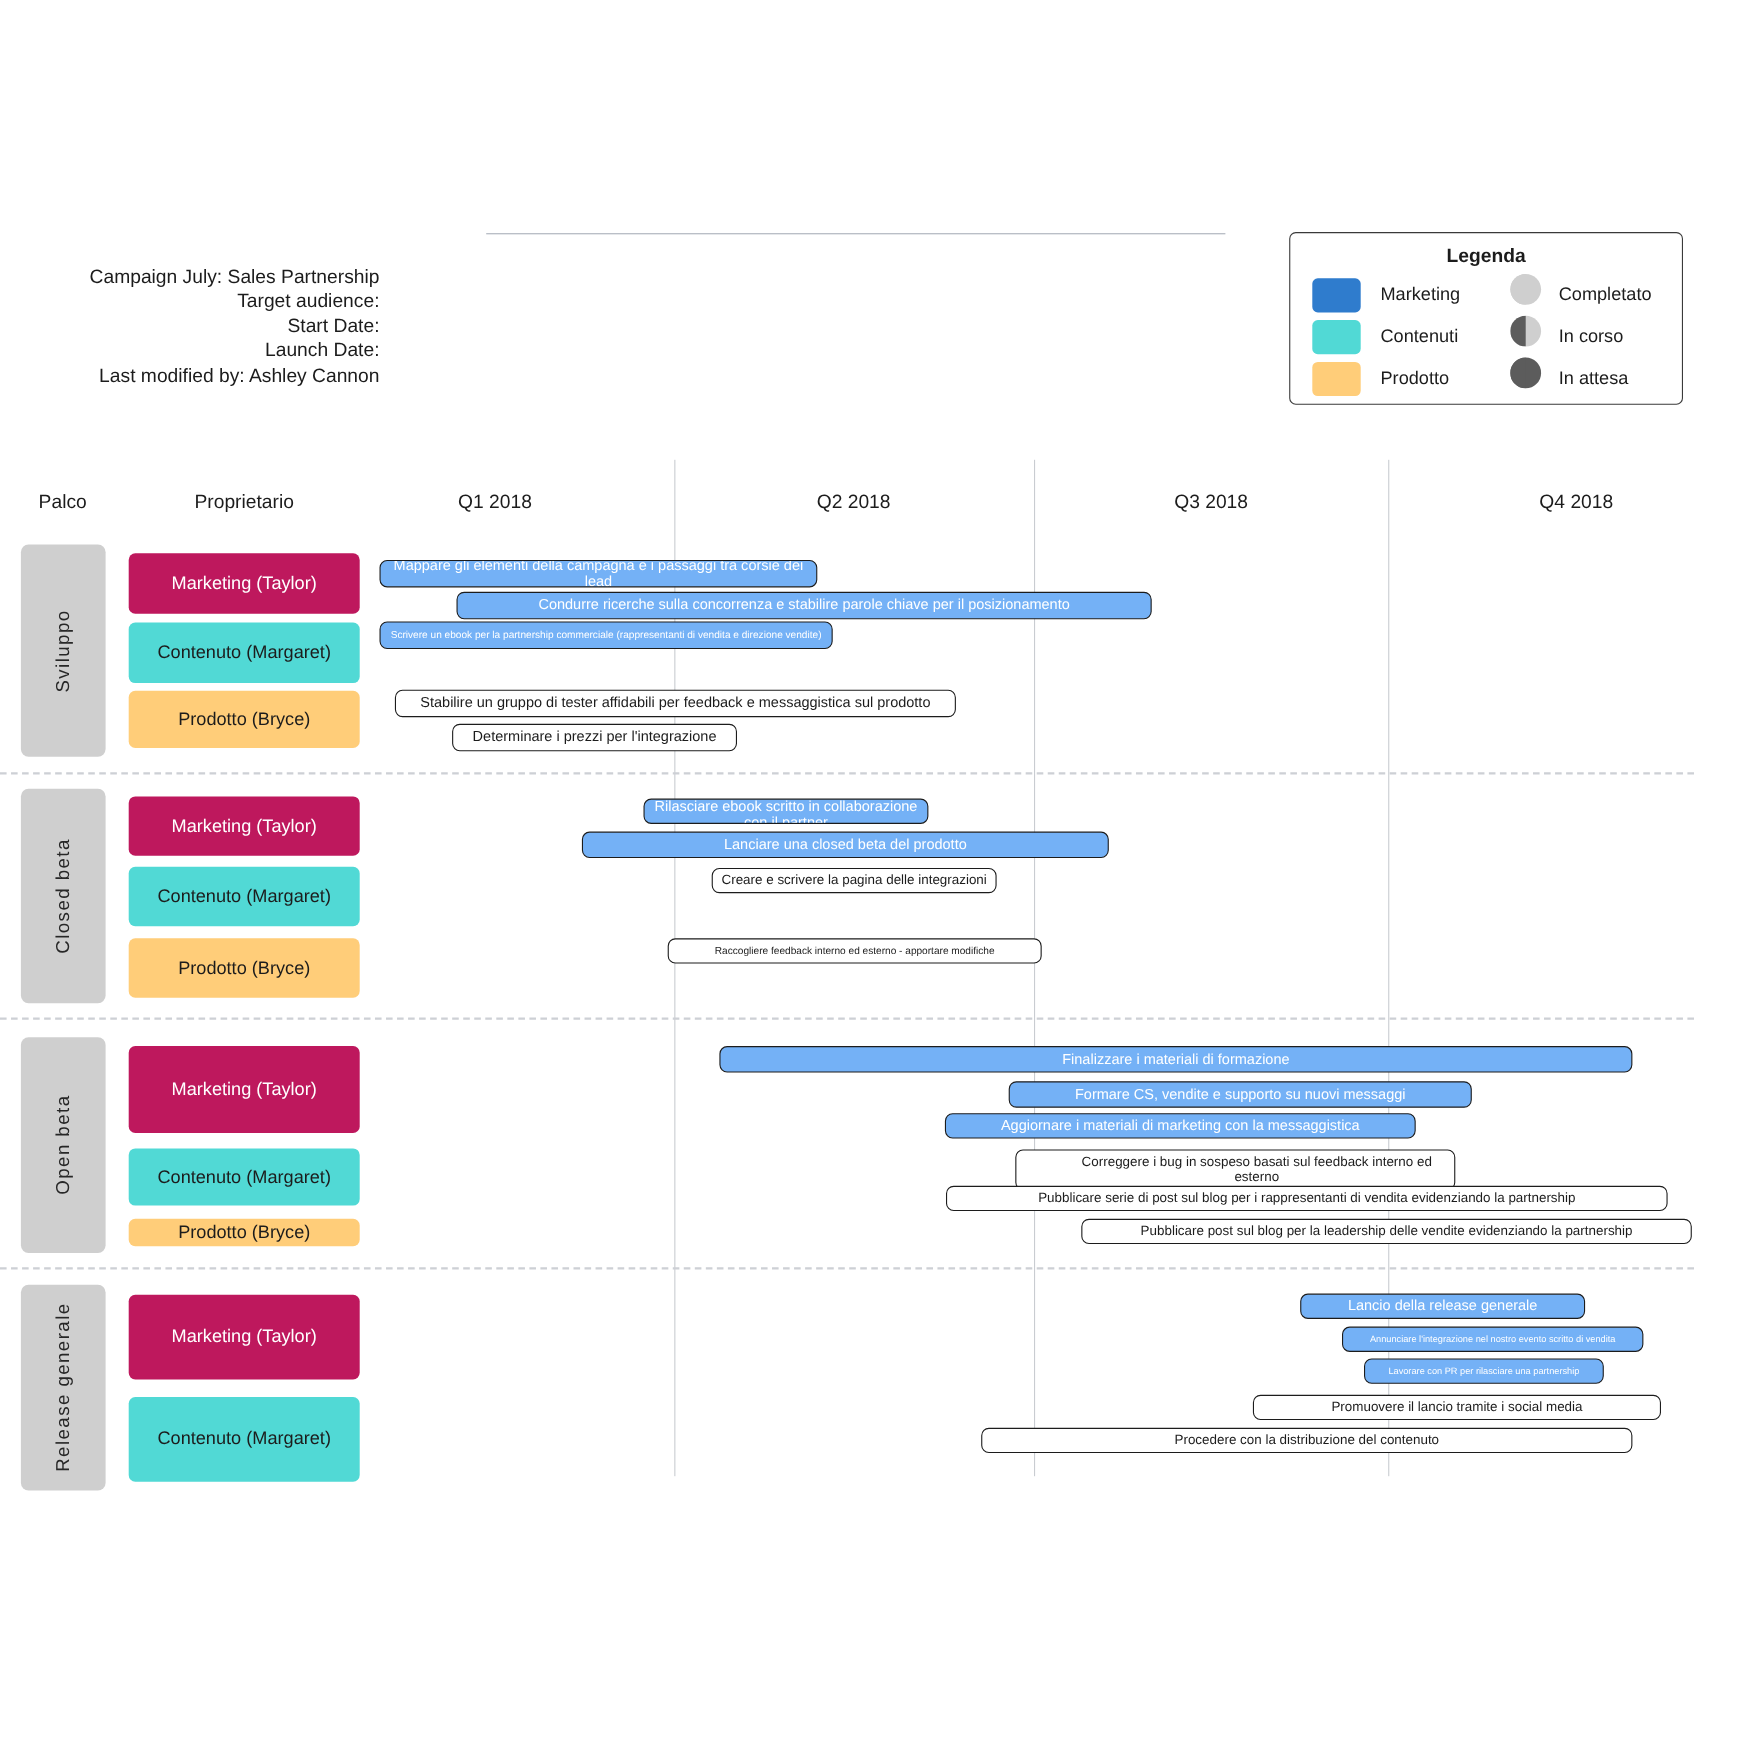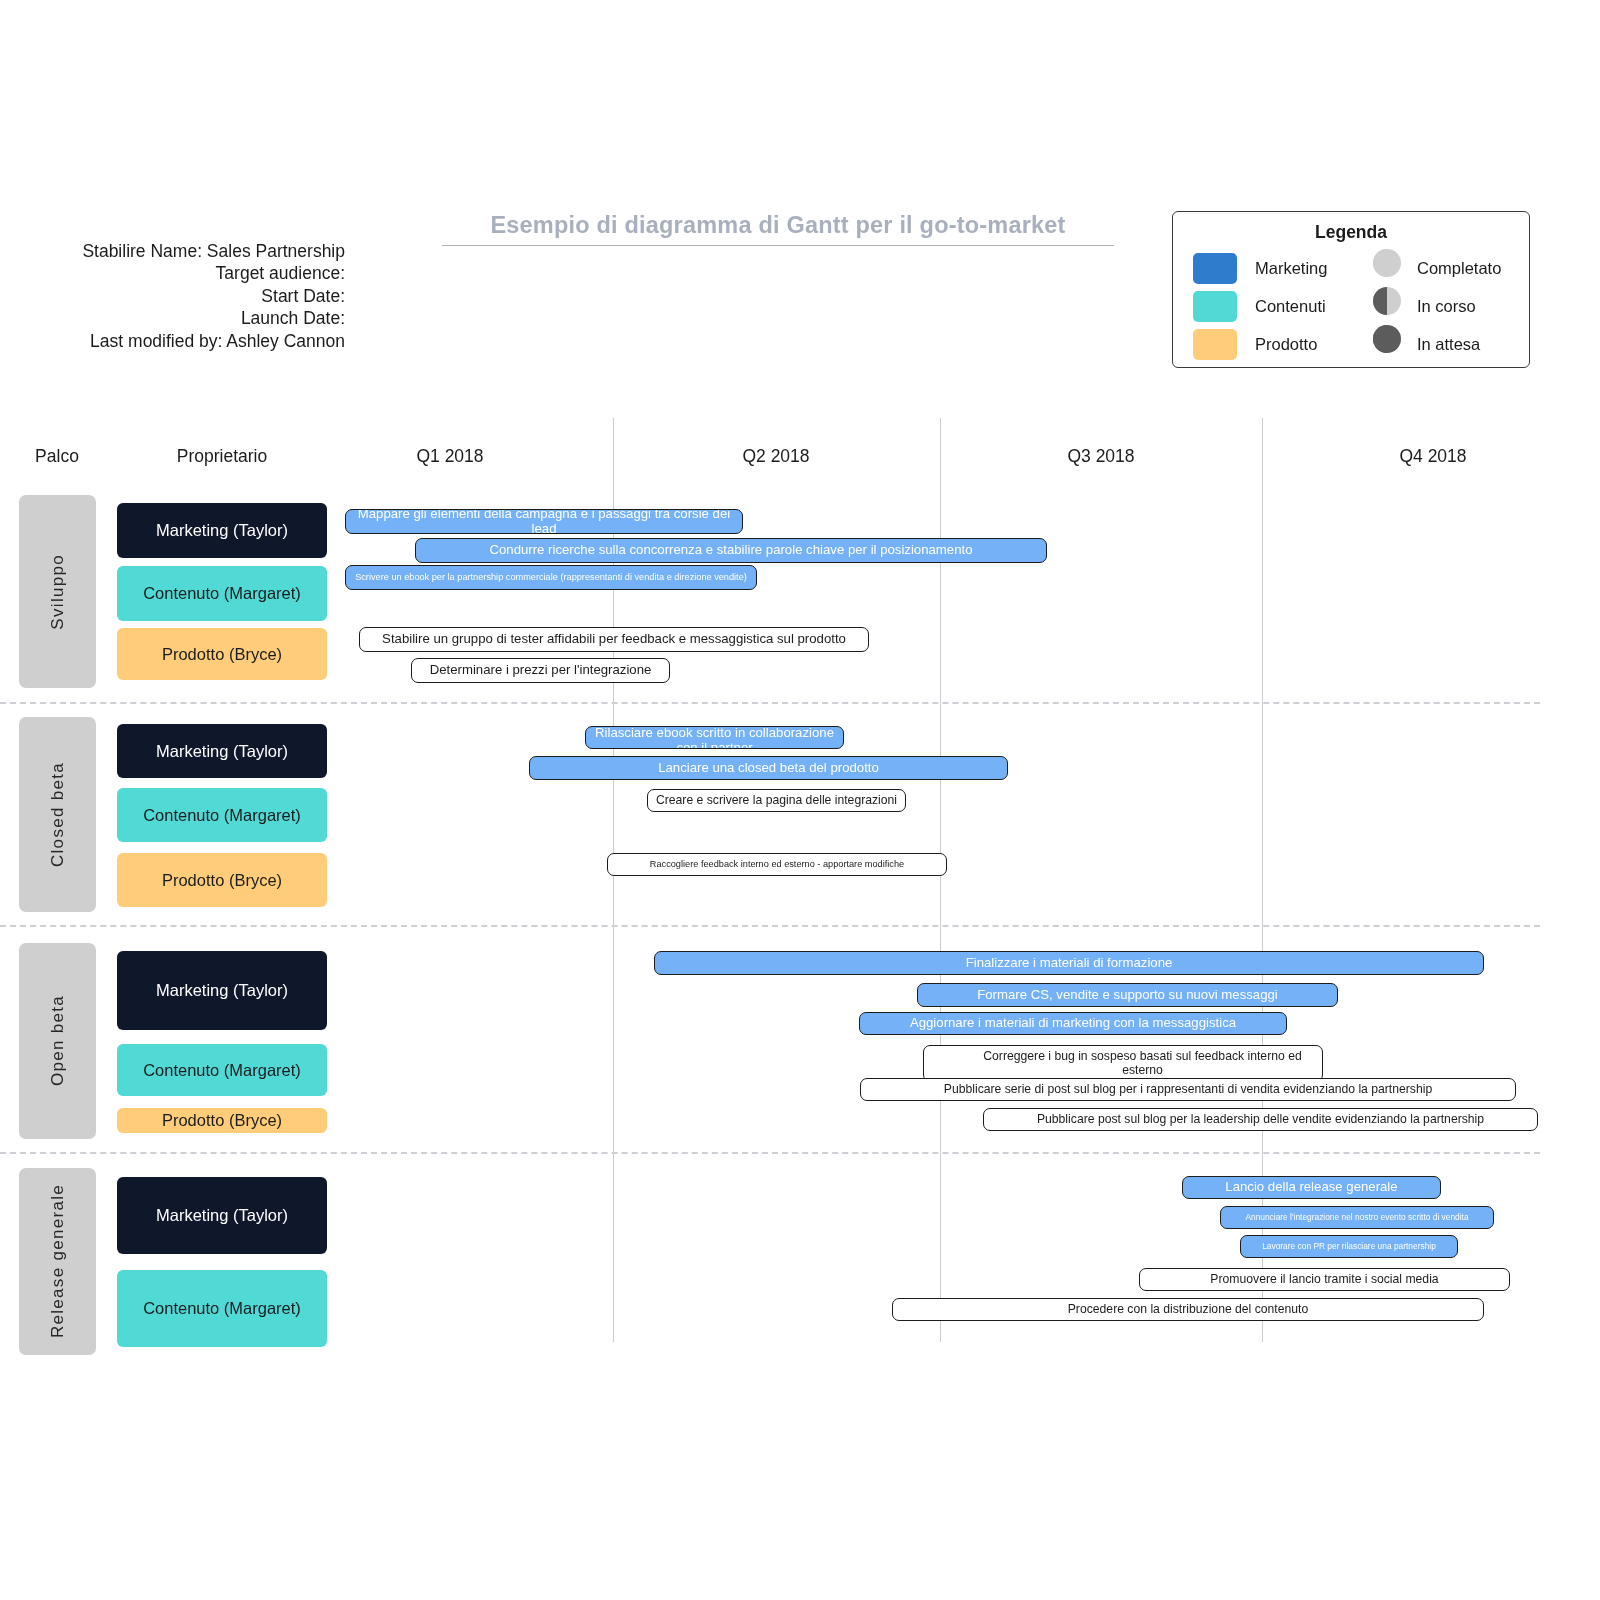--- a/index.html
+++ b/index.html
@@ -75,21 +75,21 @@
     writing-mode:vertical-rl;transform:rotate(180deg);
     font-size:17px;color:#272727;letter-spacing:1.3px;white-space:nowrap;
   }
 
   
   .ownerbox{
     left:117px;width:210px;border-radius:6px;
     display:flex;align-items:center;justify-content:center;
   }
   .ownerbox span{font-size:16.5px;white-space:nowrap;}
-  .own-marketing{background:#0f172a;}
+  .own-marketing{background:#be185d;}
   .own-marketing span{color:#ffffff;}
   .own-content{background:#51d9d5;}
   .own-content span{color:#1c1c1c;}
   .own-product{background:#ffcd79;}
   .own-product span{color:#1c1c1c;}
 
   
   .task{
     border:1.6px solid #1c1c1c;border-radius:7px;box-sizing:border-box;
     display:flex;align-items:center;justify-content:center;
@@ -108,29 +108,28 @@
     display:block;white-space:normal;
     position:relative;top:3px;
   }
 </style>
 </head>
 <body>
 
 <div id="canvas">
 
   <div id="meta" class="abs">
-    <div>Stabilire Name: Sales Partnership</div>
+    <div>Campaign July: Sales Partnership</div>
     <div>Target audience:</div>
     <div>Start Date:</div>
     <div>Launch Date:</div>
     <div>Last modified by: Ashley Cannon</div>
   </div>
 
   <div id="titleWrap" class="abs">
-    <div id="title">Esempio di diagramma di Gantt per il go-to-market</div>
     <div id="titleRule"></div>
   </div>
 
   <div id="legend" class="abs">
     <div id="legendTitle">Legenda</div>
     <div id="legendGrid">
 
       <div class="row" style="display:flex;align-items:center;">
         <div class="swatch" style="background: rgb(47, 124, 205);"></div>
       </div>

